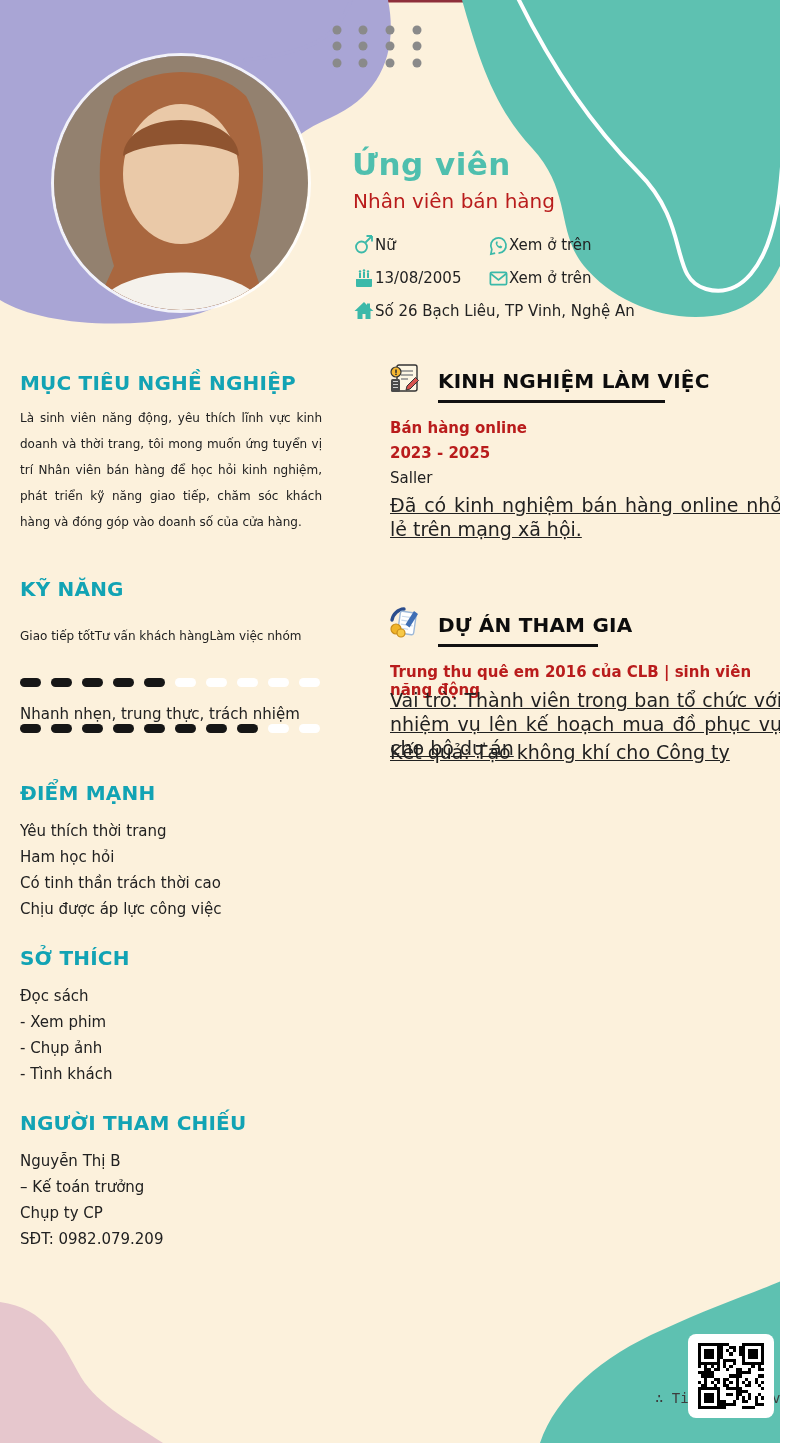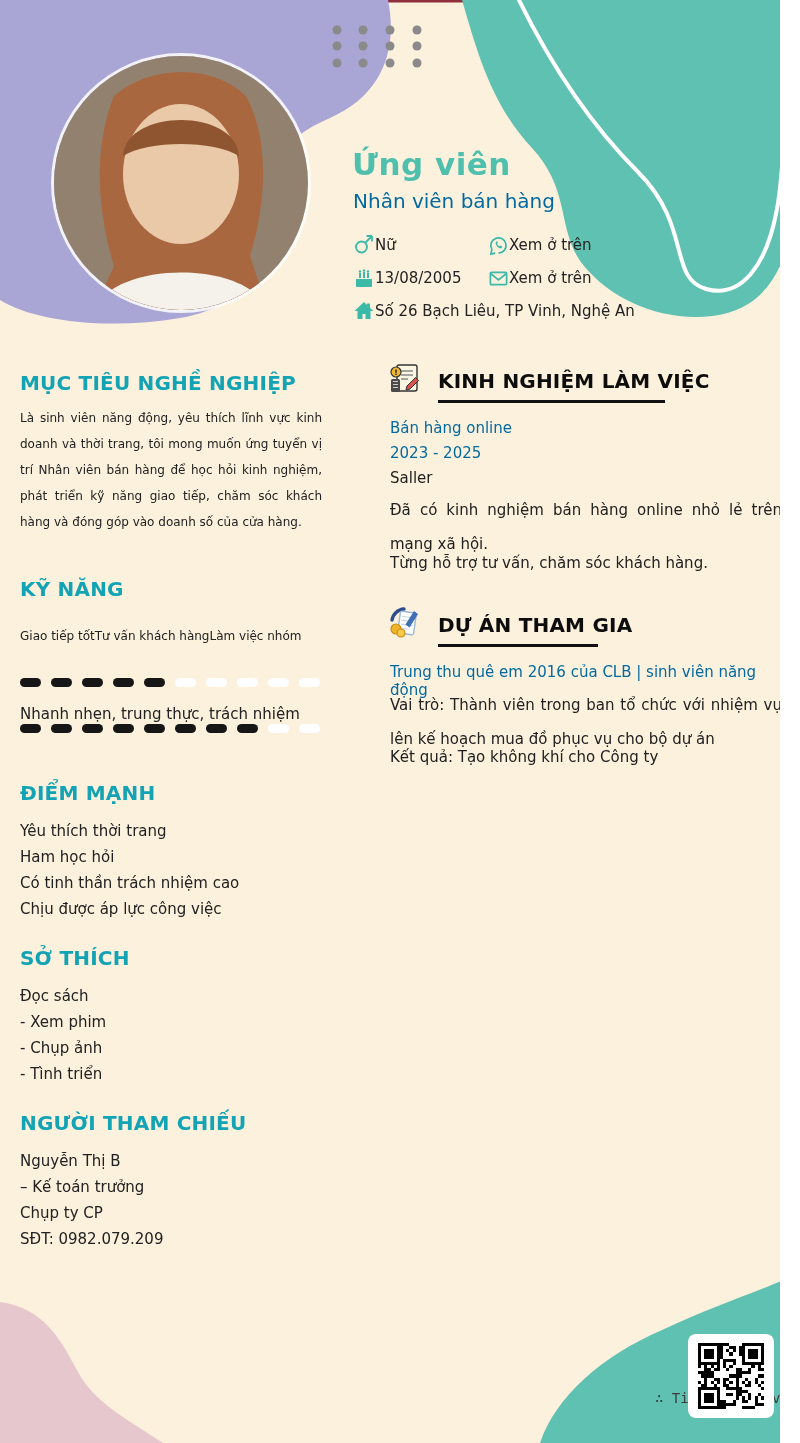--- a/index.html
+++ b/index.html
@@ -3,35 +3,35 @@
 <meta charset="utf-8">
 <style>
   html,body{margin:0;padding:0;}
   .page{position:relative;width:780px;height:1443px;background:#fcf1dc;overflow:hidden;
         font-family:"DejaVu Sans","Liberation Sans",sans-serif;color:#212121;}
   .deco{position:absolute;left:0;top:0;z-index:0;pointer-events:none;}
   .abs{position:absolute;z-index:2;}
   .photo{position:absolute;left:54px;top:56px;width:254px;height:254px;border-radius:50%;
          overflow:hidden;z-index:2;box-shadow:0 0 0 3px rgba(255,255,255,.85);}
   .name{left:352px;top:146px;font-size:31px;font-weight:700;color:#4fbfae;letter-spacing:.5px;}
-  .subtitle{left:353px;top:189px;font-size:20px;color:#0369a1;}
+  .subtitle{left:353px;top:189px;font-size:20px;color:#b91c1c;}
   .contact-row{position:absolute;display:flex;align-items:center;font-size:15px;color:#222;}
   .cicon{width:22px;height:22px;flex:0 0 22px;display:flex;align-items:center;justify-content:center;}
   .lhead{font-size:20px;font-weight:700;color:#12a3b4;letter-spacing:.2px;white-space:nowrap;}
   .body-text{font-size:12px;line-height:26px;text-align:justify;width:302px;}
   .list{font-size:15px;line-height:26px;}
   .dashbar{position:absolute;display:flex;gap:10px;width:302px;}
   .dash{width:21px;height:9px;border-radius:5px;}
   .dash.q-filled{background:#161616;}
   .dash.q-empty{background:#ffffff;}
   .rsec-head{position:absolute;display:flex;align-items:center;gap:16px;}
   .rhead{font-size:20px;font-weight:700;color:#0d0d0d;letter-spacing:.2px;white-space:nowrap;}
   .runderline{position:absolute;height:3px;background:#111;}
-  .rtitle{font-weight:400;color:#0369a1;font-size:15px;}
-  .rtext{font-size:15px;line-height:34px;width:392px;text-align:justify;}
+  .rtitle{font-weight:700;color:#b91c1c;font-size:15px;}
+  .rtext{font-size:19px;line-height:24px;width:392px;text-align:justify;text-decoration:underline;}
   .qr-box{position:absolute;left:688px;top:1334px;width:86px;height:84px;background:#fff;
           border-radius:8px;z-index:3;display:flex;align-items:center;justify-content:center;}
   .qr-grid{display:grid;grid-template-columns:repeat(21,1fr);width:66px;height:66px;}
   .qr-grid .q1{background:#000;}
   .qr-grid .q0{background:#fff;}
   .watermark{position:absolute;top:1390px;font-family:"DejaVu Sans Mono","Liberation Mono",monospace;
              font-size:14px;color:#3d3d3d;z-index:2;}
 </style>
 </head>
 <body>
@@ -155,30 +155,30 @@
       <span class="dash q-filled"></span>
       <span class="dash q-filled"></span>
       <span class="dash q-empty"></span>
       <span class="dash q-empty"></span>
     </div>
 
   <div class="abs lhead" style="left:20px;top:781px;">ĐIỂM MẠNH</div>
   <div class="abs list" style="left:20px;top:818px;">
     <div>Yêu thích thời trang</div>
     <div>Ham học hỏi</div>
-    <div>Có tinh thần trách nhiệm cao</div>
+    <div>Có tinh thần trách thời cao</div>
     <div>Chịu được áp lực công việc</div>
   </div>
 
   <div class="abs lhead" style="left:20px;top:946px;">SỞ THÍCH</div>
   <div class="abs list" style="left:20px;top:983px;">
     <div>Đọc sách</div>
     <div>- Xem phim</div>
     <div>- Chụp ảnh</div>
-    <div>- Tình triển</div>
+    <div>- Tình khách</div>
   </div>
 
   <div class="abs lhead" style="left:20px;top:1111px;">NGƯỜI THAM CHIẾU</div>
   <div class="abs list" style="left:20px;top:1148px;">
     <div>Nguyễn Thị B</div>
     <div>– Kế toán trưởng</div>
     <div>Chụp ty CP</div>
     <div>SĐT: 0982.079.209</div>
   </div>
 
@@ -195,21 +195,20 @@
         <path d="M19 24 l8.5-8.5 3 3 L22 27 l-4 1 Z" fill="#d8544f" stroke="#333" stroke-width="1"></path>
       </svg>
     </span>
     <span class="rhead">KINH NGHIỆM LÀM VIỆC</span>
   </div>
   <div class="runderline" style="left:438px;top:400px;width:227px;"></div>
   <div class="abs rtitle" style="left:390px;top:419px;">Bán hàng online</div>
   <div class="abs rtitle" style="left:390px;top:444px;">2023 - 2025</div>
   <div class="abs" style="left:390px;top:469px;font-size:15px;">Saller</div>
   <div class="abs rtext" style="left:390px;top:493px;">Đã có kinh nghiệm bán hàng online nhỏ lẻ trên mạng xã hội.</div>
-  <div class="abs rtext" style="left:390px;top:546px;">Từng hỗ trợ tư vấn, chăm sóc khách hàng.</div>
 
   <div class="rsec-head" style="left:388px;top:606px;">
     <span>
       <svg width="34" height="34" viewBox="0 0 34 34">
         <path d="M4 14 A 13 13 0 0 1 16 3" stroke="#2b4d8c" stroke-width="3.4" fill="none" stroke-linecap="round"></path>
         <g transform="rotate(8 19 17)">
           <rect x="11" y="6" width="16" height="22" rx="2" fill="#ffffff" stroke="#9db8d8" stroke-width="1.4"></rect>
           <path d="M13 11h12 M13 15h12 M13 19h12 M13 23h8" stroke="#c9d9ec" stroke-width="1.2"></path>
         </g>
         <circle cx="8" cy="23" r="5" fill="#f0b429" stroke="#c98d1a" stroke-width="1.2"></circle>

